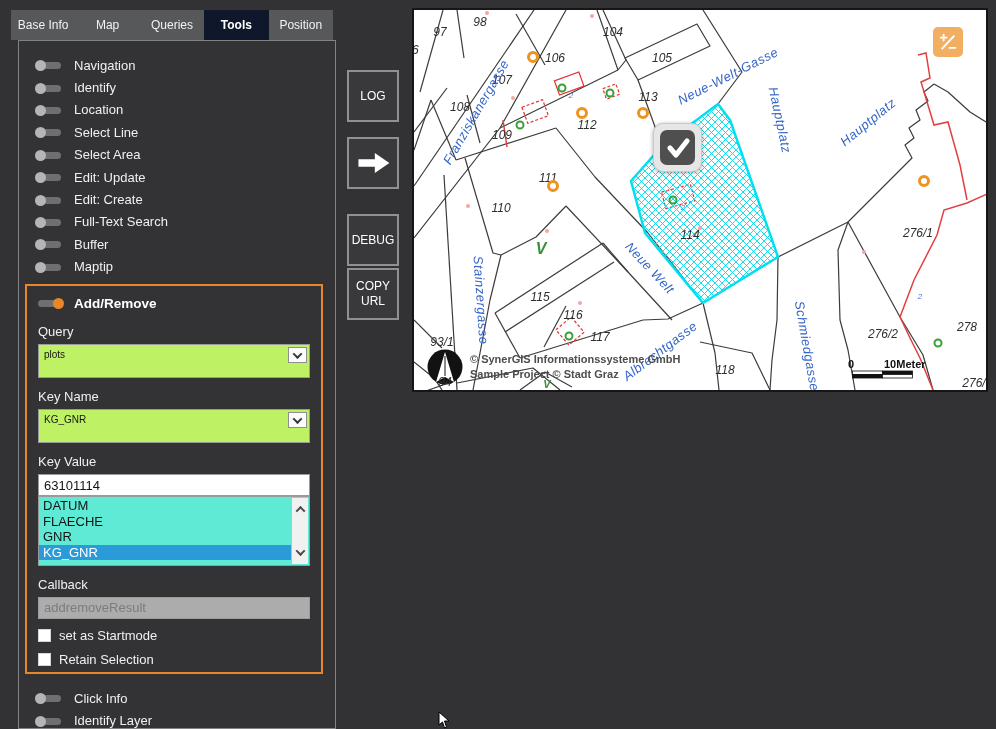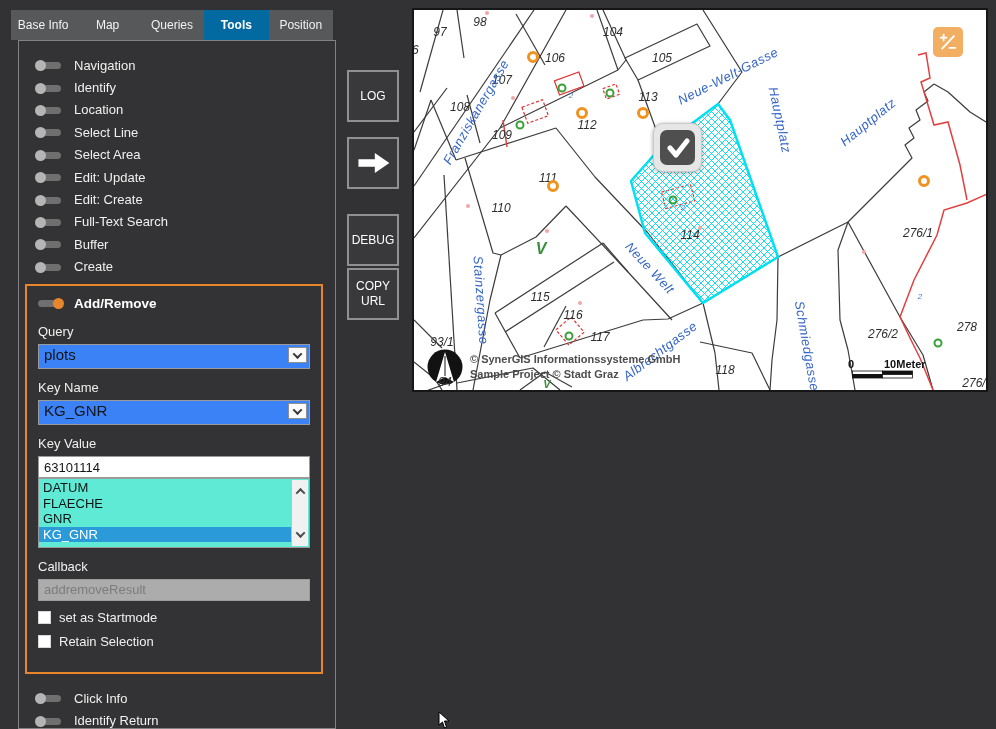--- a/index.html
+++ b/index.html
@@ -8,41 +8,41 @@
     position: relative;
     background: #323234;
     font-family: "Liberation Sans", sans-serif;
     overflow: hidden;
     color: #F0F0F0;
   }
   
   .tabbar { position:absolute; left:11px; top:10px; height:30px; display:flex; background:#57585A; }
   .tab { width:64.4px; display:flex; align-items:center; justify-content:center;
          font-size:12px; color:#F2F2F2; cursor:pointer; }
-  .tab.active { background:#0369a1; font-weight:bold; color:#fff; }
+  .tab.active { background:#0f172a; font-weight:bold; color:#fff; }
   
   .panel { position:absolute; left:18px; top:40px; width:318px; height:689px;
            border:1px solid #828284; background:#333335; padding-top:13px; }
   .tool-row { display:flex; align-items:center; gap:13px; padding-left:16px;
               height:22.4px; font-size:13px; color:#F0F0F0; cursor:pointer; }
   .toggle { position:relative; width:26px; height:10px; flex:0 0 26px; }
   .toggle .bar  { position:absolute; top:2px; height:7px; border-radius:4px; background:#6F6F70; }
   .toggle.off .bar { left:8px; right:0; }
   .toggle.on  .bar { left:0; right:8px; }
   .toggle .knob { position:absolute; top:0; width:11px; height:11px; border-radius:50%; }
   .toggle.off .knob { left:0; background:#B5B5B5; }
   .toggle.on  .knob { right:0; background:#E8862B; }
   
   .arbox { position:absolute; left:6px; top:243px; width:298px; height:390px;
            border:2px solid #E8862B; padding:9px 11px 0 11px; }
   .arhead { display:flex; align-items:center; gap:10px; height:16px; }
   .arhead .title { font-size:13.5px; font-weight:bold; color:#fff; }
   .fld-label { font-size:13px; color:#F0F0F0; margin:11px 0 5px 0; }
-  .selectbox { position:relative; height:25px; background:#3b82f6; border:1px solid #9A9A9A;
-               font-size:15px; color:#141414; line-height:20px; padding-left:5px; cursor:pointer; }
+  .selectbox { position:relative; height:34px; background:#bef264; border:1px solid #9A9A9A;
+               font-size:10px; color:#141414; line-height:20px; padding-left:5px; cursor:pointer; }
   .selectbox .dd { position:absolute; right:2px; top:2px; width:19px; height:16px;
                    border:1px solid #8F8F8F; background:#FBFBFB;
                    display:flex; align-items:center; justify-content:center; }
   .chev-down, .chev-up { width:7px; height:7px; border-right:2px solid #3A3A3A; border-bottom:2px solid #3A3A3A; }
   .chev-down { transform:rotate(45deg) translate(-1px,-1px); }
   .chev-up   { transform:rotate(-135deg) translate(-1px,-1px); }
   .textinput { width:100%; height:22px; background:#fff; border:1px solid #9A9A9A;
                font-size:13px; color:#141414; padding:0 5px; font-family:"Liberation Sans",sans-serif; }
   .listbox { position:relative; height:70px; background:#5eead4; border:1px solid #9A9A9A;
              overflow:hidden; padding:1px 18px 0 0; }
@@ -163,21 +163,21 @@
           <span class="bar"></span>
           <span class="knob"></span>
         </span>
         <span>Buffer</span>
       </div>
       <div class="tool-row">
         <span class="toggle off">
           <span class="bar"></span>
           <span class="knob"></span>
         </span>
-        <span>Create</span>
+        <span>Maptip</span>
       </div>
     </div>
 
   <div class="arbox">
     <div class="arhead">
       <span class="toggle on">
           <span class="bar"></span>
           <span class="knob"></span>
         </span>
       <span class="title">Add/Remove</span>
@@ -234,21 +234,21 @@
           <span class="bar"></span>
           <span class="knob"></span>
         </span>
         <span>Click Info</span>
       </div>
       <div class="tool-row">
         <span class="toggle off">
           <span class="bar"></span>
           <span class="knob"></span>
         </span>
-        <span>Identify Return</span>
+        <span>Identify Layer</span>
       </div>
     </div>
 </div>
 
 <div class="sqbtn" style="top:70px">LOG</div>
 <div class="sqbtn" style="top:137px">
   <svg width="40" height="30" viewBox="0 0 44 30">
     <polygon points="6,11 24,11 24,4 40,15 24,26 24,19 6,19" fill="#fff"></polygon>
   </svg>
 </div>

